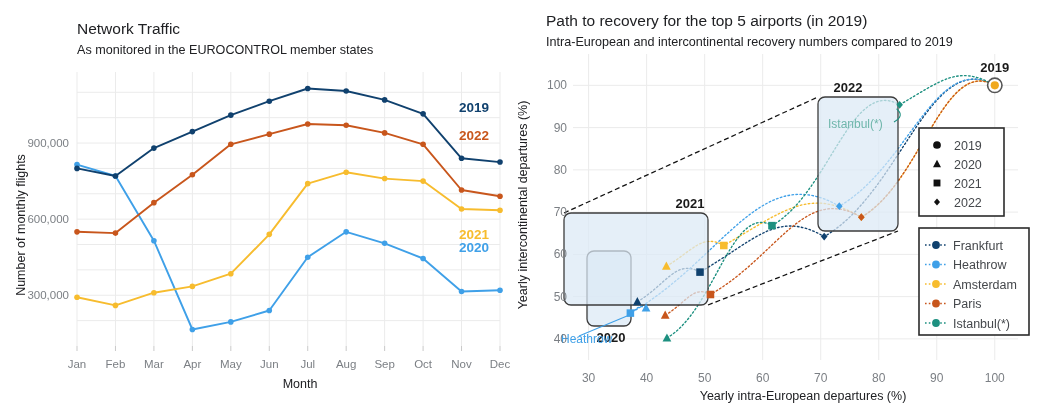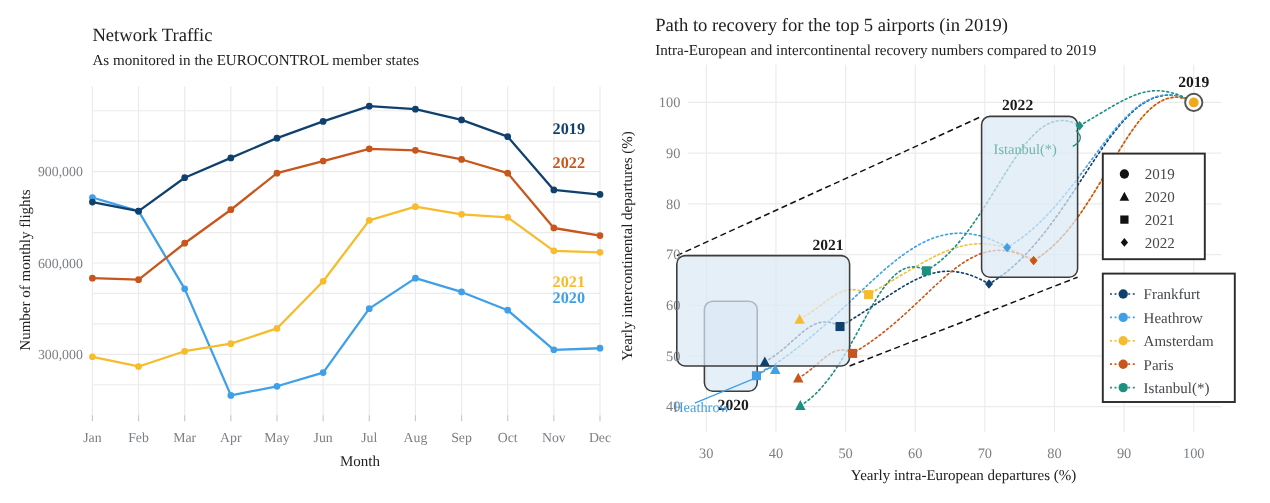--- a/index.html
+++ b/index.html
@@ -1,18 +1,18 @@
 <!DOCTYPE html>
 <html><head>
 <meta charset="utf-8">
 <style>
   html,body{margin:0;padding:0;background:#ffffff;}
   body{width:1058px;height:419px;overflow:hidden;
        font-family:"Liberation Sans",sans-serif;color:#202124;}
-  .page{position:relative;width:1058px;height:307px;font-family:Liberation Serif, serif;}
+  .page{position:relative;width:1058px;height:307px;}
   .panel{position:absolute;top:0;height:419px;}
   #left-panel{left:0;width:529px;}
   #right-panel{left:513px;width:529px;}
   svg{display:block;}
   .title{font-size:15.5px;fill:#202124;}
   .subtitle{font-size:12.6px;fill:#202124;}
   .axlabel{font-size:12.5px;fill:#202124;}
   .ytitle{font-size:12.5px;fill:#202124;}
   .tick{font-size:11.5px;fill:#7b7f84;}
   .tickr{font-size:12px;fill:#7b7f84;}

